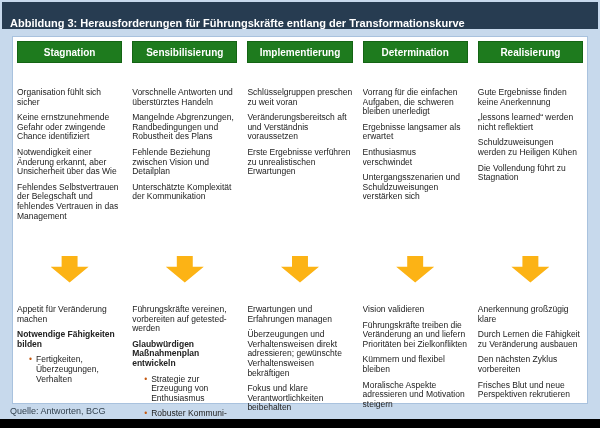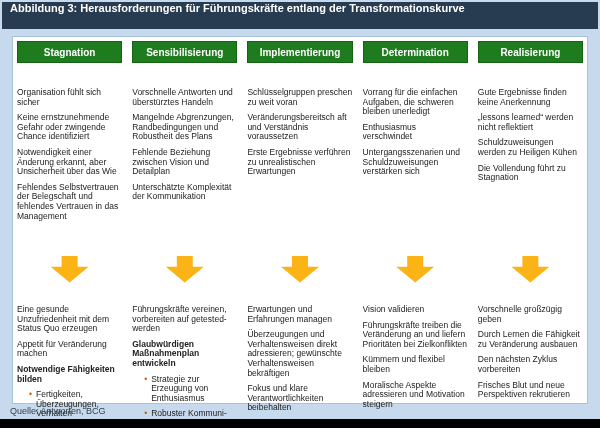--- a/index.html
+++ b/index.html
@@ -6,21 +6,21 @@
   body{
     width:600px;height:428px;position:relative;overflow:hidden;
     background:var(--page-bg,#c7d9ec);
     font-family:"Liberation Sans",sans-serif;
     -webkit-font-smoothing:antialiased;
   }
   .titlebar{
     position:absolute;left:2px;top:2px;right:2px;height:27px;
     background:var(--title-bar-bg,#273c51);
     color:#fff;font-weight:bold;font-size:11px;
-    display:flex;align-items:flex-start;padding-left:8px;box-sizing:border-box;
+    display:flex;align-items:flex-end;padding-left:8px;box-sizing:border-box;
   }
   .panel{
     position:absolute;left:12px;top:36px;width:576px;height:368px;
     background:var(--panel-bg,#ffffff);
     border:1px solid var(--panel-border,#adc4de);
     box-sizing:border-box;
   }
   .cols{
     display:grid;grid-template-columns:repeat(5,1fr);gap:12px 10px;
     padding:4px;height:100%;box-sizing:border-box;
@@ -74,21 +74,20 @@
         <div class="sect top">
           <p class="item">Organisation fühlt sich sicher</p>
           <p class="item">Keine ernstzunehmende Gefahr oder zwingende Chance identifiziert</p>
           <p class="item">Notwendigkeit einer Änderung erkannt, aber Unsicherheit über das Wie</p>
           <p class="item">Fehlendes Selbstvertrauen der Belegschaft und fehlendes Vertrauen in das Management</p>
         </div>
         <div class="arrowrow">
           <div class="arrow"></div>
         </div>
         <div class="sect bot">
-          <p class="item">Eine gesunde Unzufriedenheit mit dem Status Quo erzeugen</p>
           <p class="item">Appetit für Veränderung machen</p>
           <p class="item b">Notwendige Fähigkeiten bilden</p>
           <div class="sub">
             <span class="dot">•</span>
             <span class="subtext">Fertigkeiten, Überzeugungen, Verhalten</span>
           </div>
         </div>
       </div>
       <div class="col">
         <div class="phead">Sensibilisierung</div>
@@ -127,20 +126,21 @@
         <div class="sect bot">
           <p class="item">Erwartungen und Erfahrungen managen</p>
           <p class="item">Überzeugungen und Verhaltensweisen direkt adressieren; gewünschte Verhaltensweisen bekräftigen</p>
           <p class="item">Fokus und klare Verantwortlichkeiten beibehalten</p>
         </div>
       </div>
       <div class="col">
         <div class="phead">Determination</div>
         <div class="sect top">
           <p class="item">Vorrang für die einfachen Aufgaben, die schweren bleiben unerledigt</p>
+          <p class="item">Ergebnisse langsamer als erwartet</p>
           <p class="item">Enthusiasmus verschwindet</p>
           <p class="item">Untergangsszenarien und Schuldzuweisungen verstärken sich</p>
         </div>
         <div class="arrowrow">
           <div class="arrow"></div>
         </div>
         <div class="sect bot">
           <p class="item">Vision validieren</p>
           <p class="item">Führungskräfte treiben die Veränderung an und liefern Prioritäten bei Zielkonflikten</p>
           <p class="item">Kümmern und flexibel bleiben</p>
@@ -152,21 +152,21 @@
         <div class="sect top">
           <p class="item">Gute Ergebnisse finden keine Anerkennung</p>
           <p class="item">„lessons learned“ werden nicht reflektiert</p>
           <p class="item">Schuldzuweisungen werden zu Heiligen Kühen</p>
           <p class="item">Die Vollendung führt zu Stagnation</p>
         </div>
         <div class="arrowrow">
           <div class="arrow"></div>
         </div>
         <div class="sect bot">
-          <p class="item">Vorschnelle großzügig geben</p>
+          <p class="item">Anerkennung großzügig klare</p>
           <p class="item">Durch Lernen die Fähigkeit zu Veränderung ausbauen</p>
           <p class="item">Den nächsten Zyklus vorbereiten</p>
           <p class="item">Frisches Blut und neue Perspektiven rekrutieren</p>
         </div>
       </div>
     </div>
 </div>
 
 <div class="source">Quelle: Antworten, BCG</div>
 <div class="bottombar"></div>

